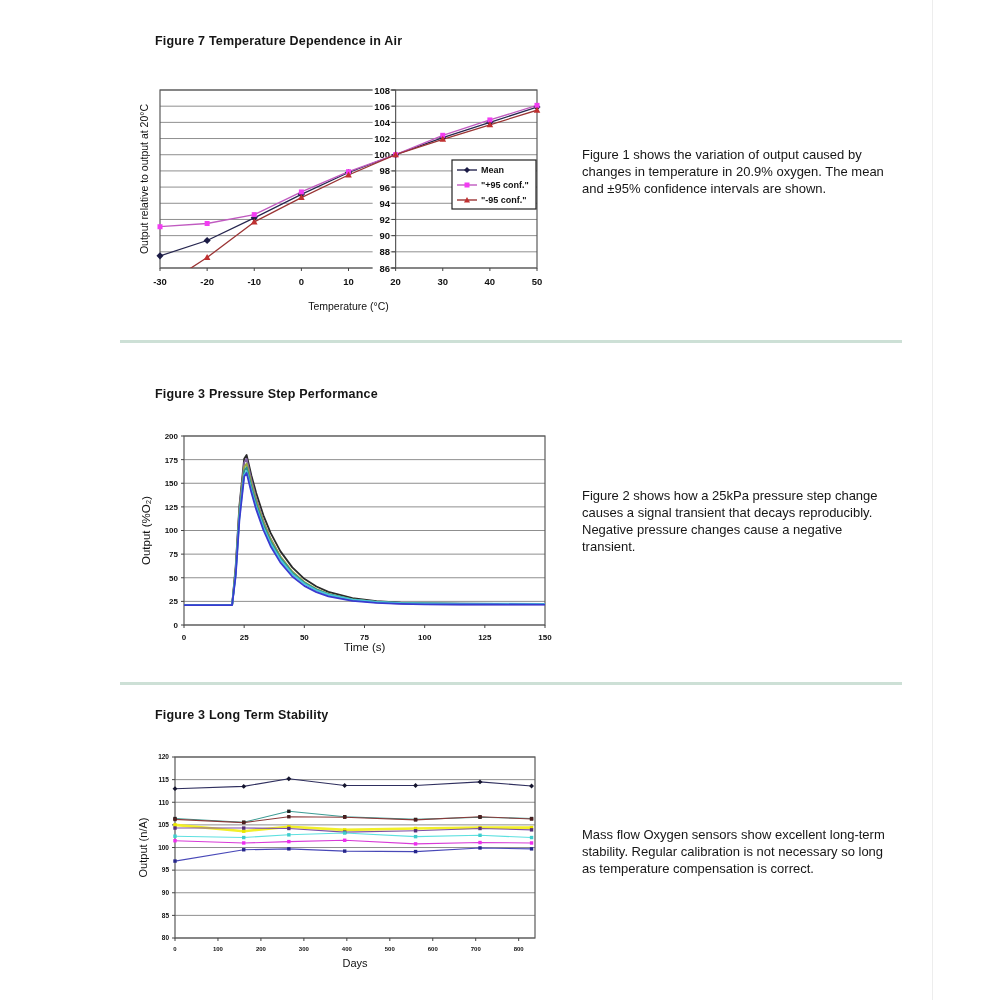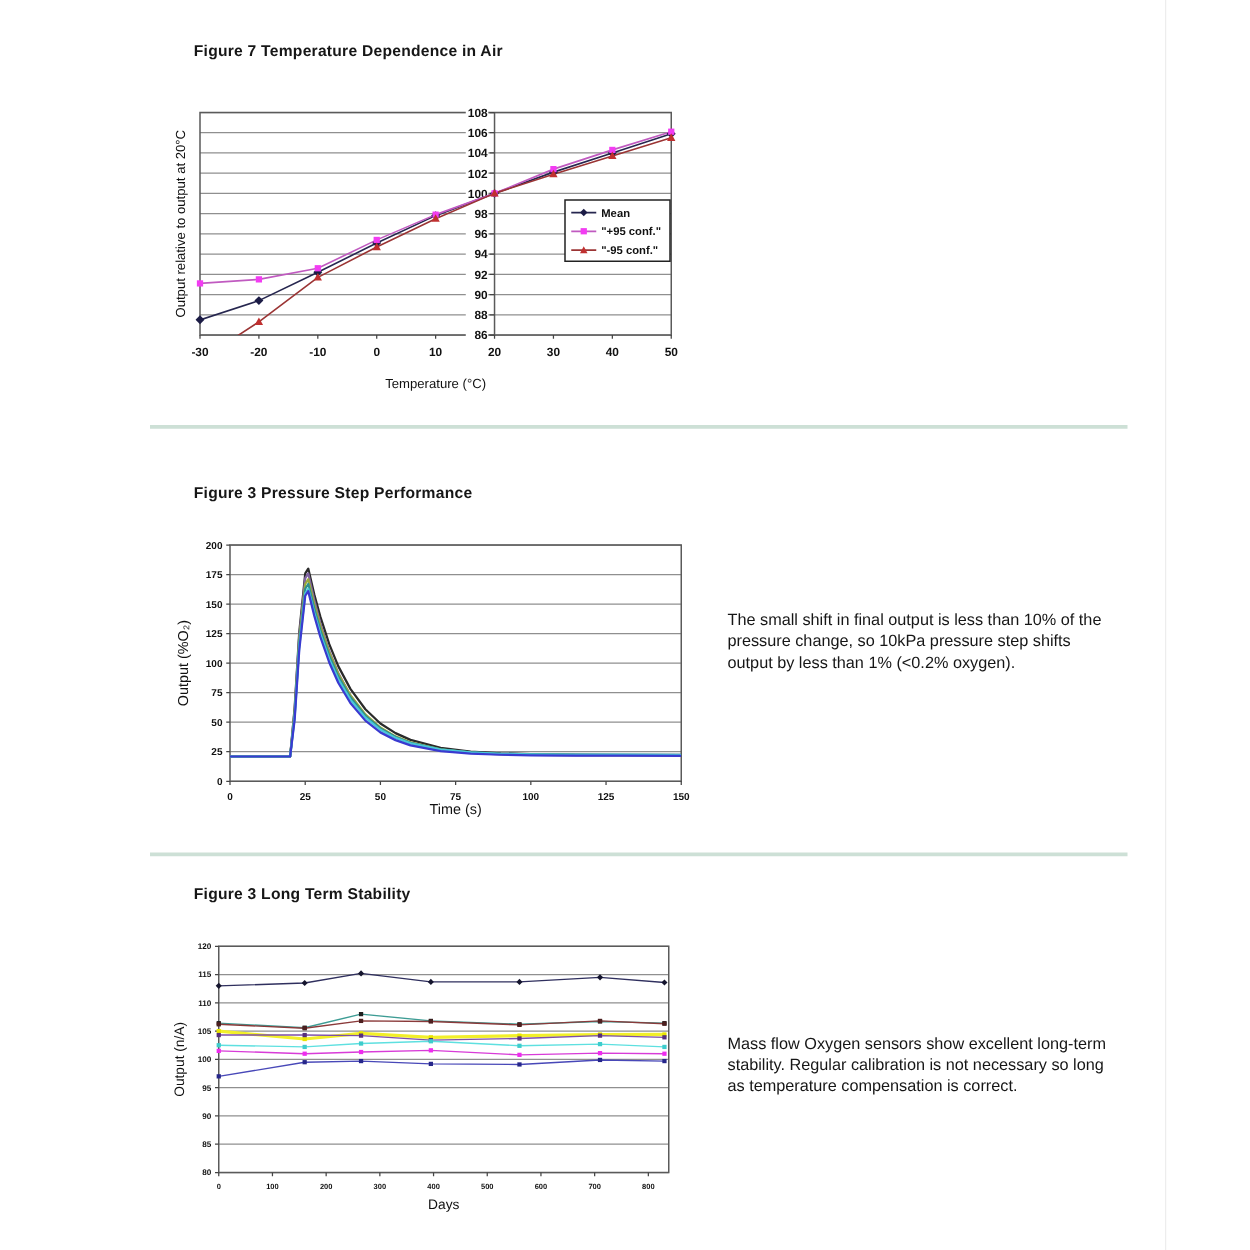--- a/index.html
+++ b/index.html
@@ -142,20 +142,21 @@
     <polygon points="349,85 352,88 349,91 346,88" fill="#1c1c46"></polygon>
     <text x="363" y="91.3" font-size="9" font-weight="bold" fill="#111">Mean</text>
     <line x1="339" x2="359" y1="103" y2="103" stroke="#c05ac0" stroke-width="1.4"></line>
     <rect x="346.5" y="100.5" width="5" height="5" fill="#f23cf2"></rect>
     <text x="363" y="106.3" font-size="9" font-weight="bold" fill="#111">"+95 conf."</text>
     <line x1="339" x2="359" y1="118" y2="118" stroke="#9b3434" stroke-width="1.4"></line>
     <polygon points="349,115 346,120.5 352,120.5" fill="#c03030"></polygon>
     <text x="363" y="121.3" font-size="9" font-weight="bold" fill="#111">"-95 conf."</text>
   </svg>
 <div class="caption c1">
+  <p>Figure 1 shows the variation of output caused by changes in temperature in 20.9% oxygen. The mean and ±95% confidence intervals are shown.</p>
 </div>
 
 <div class="separator s1" style="background: rgb(205, 224, 214);"></div>
 
 <h3 class="fig-title t2">Figure 3 Pressure Step Performance</h3>
 <svg id="chart2" class="chart" width="445" height="242" viewBox="0 0 445 242">
     <defs>
       <clipPath id="clip2">
         <rect x="66" y="16" width="361" height="189"></rect>
       </clipPath>
@@ -207,21 +208,21 @@
     <g clip-path="url(#clip2)">
       <polyline points="66.0,185.2 90.1,185.2 111.7,185.2 114.1,185.2 117.7,146.4 121.4,85.9 126.2,38.7 128.6,34.9 133.4,55.5 138.2,73.1 145.4,95.3 152.6,112.9 162.3,131.1 174.3,147.4 186.3,158.8 198.4,166.5 210.4,171.9 234.5,178.2 258.5,181.2 282.6,182.6 306.7,183.3 342.8,183.6 378.9,183.8 427.0,183.9" fill="none" stroke="#2a2a2a" stroke-width="1.8" stroke-linejoin="round"></polyline>
       <polyline points="66.0,185.2 90.1,185.2 111.7,185.2 114.1,185.2 117.7,148.3 121.4,88.8 126.2,42.5 128.6,38.7 133.4,60.0 138.2,78.4 145.4,100.8 152.6,118.5 162.3,136.5 174.3,152.2 186.3,162.7 198.4,169.8 210.4,174.6 234.5,180.0 258.5,182.4 282.6,183.5 306.7,184.0 342.8,184.3 378.9,184.3 427.0,184.4" fill="none" stroke="#8064a2" stroke-width="1.8" stroke-linejoin="round"></polyline>
       <polyline points="66.0,185.2 90.1,185.2 111.7,185.2 114.1,185.2 117.7,150.2 121.4,91.6 126.2,47.2 128.6,43.4 133.4,63.5 138.2,80.7 145.4,102.0 152.6,119.0 162.3,136.2 174.3,151.5 186.3,162.0 198.4,169.1 210.4,173.9 234.5,179.4 258.5,182.0 282.6,183.2 306.7,183.7 342.8,184.0 378.9,184.1 427.0,184.2" fill="none" stroke="#9aa93c" stroke-width="1.8" stroke-linejoin="round"></polyline>
       <polyline points="66.0,185.2 90.1,185.2 111.7,185.2 114.1,185.2 117.7,152.1 121.4,94.4 126.2,51.0 128.6,47.2 133.4,66.9 138.2,83.8 145.4,104.5 152.6,121.1 162.3,137.8 174.3,152.6 186.3,162.7 198.4,169.6 210.4,174.2 234.5,179.5 258.5,181.9 282.6,183.1 306.7,183.5 342.8,183.8 378.9,183.9 427.0,184.0" fill="none" stroke="#2e8f8f" stroke-width="1.8" stroke-linejoin="round"></polyline>
       <polyline points="66.0,185.2 90.1,185.2 111.7,185.2 114.1,185.2 117.7,154.0 121.4,97.3 126.2,54.7 128.6,51.0 133.4,70.3 138.2,86.9 145.4,107.3 152.6,123.4 162.3,139.7 174.3,154.1 186.3,163.8 198.4,170.3 210.4,174.7 234.5,179.7 258.5,181.9 282.6,183.0 306.7,183.5 342.8,183.6 378.9,183.7 427.0,183.8" fill="none" stroke="#49c8d8" stroke-width="1.8" stroke-linejoin="round"></polyline>
       <polyline points="66.0,185.2 90.1,185.2 111.7,185.2 114.1,185.2 117.7,155.9 121.4,100.1 126.2,56.6 128.6,52.9 133.4,72.6 138.2,89.4 145.4,110.0 152.6,126.2 162.3,142.4 174.3,156.5 186.3,165.9 198.4,172.1 210.4,176.3 234.5,180.9 258.5,182.9 282.6,183.8 306.7,184.3 342.8,184.5 378.9,184.5 427.0,184.6" fill="none" stroke="#3a3ad0" stroke-width="1.8" stroke-linejoin="round"></polyline>
     </g>
   </svg>
 <div class="caption c2">
-  <p>The small shift in final output is less than 10% of the pressure change, so 10kPa pressure step shifts output by less than 1% (&lt;0.2% oxygen).</p>
+  <p>Figure 2 shows how a 25kPa pressure step change causes a signal transient that decays reproducibly. Negative pressure changes cause a negative transient.</p>
 </div>
 
 <div class="separator s2" style="background: rgb(205, 224, 214);"></div>
 
 <h3 class="fig-title t3">Figure 3 Long Term Stability</h3>
 <svg id="chart3" class="chart" width="445" height="238" viewBox="0 0 445 238">
     <defs>
       <clipPath id="clip3">
         <rect x="57" y="12" width="360" height="181"></rect>
       </clipPath>

